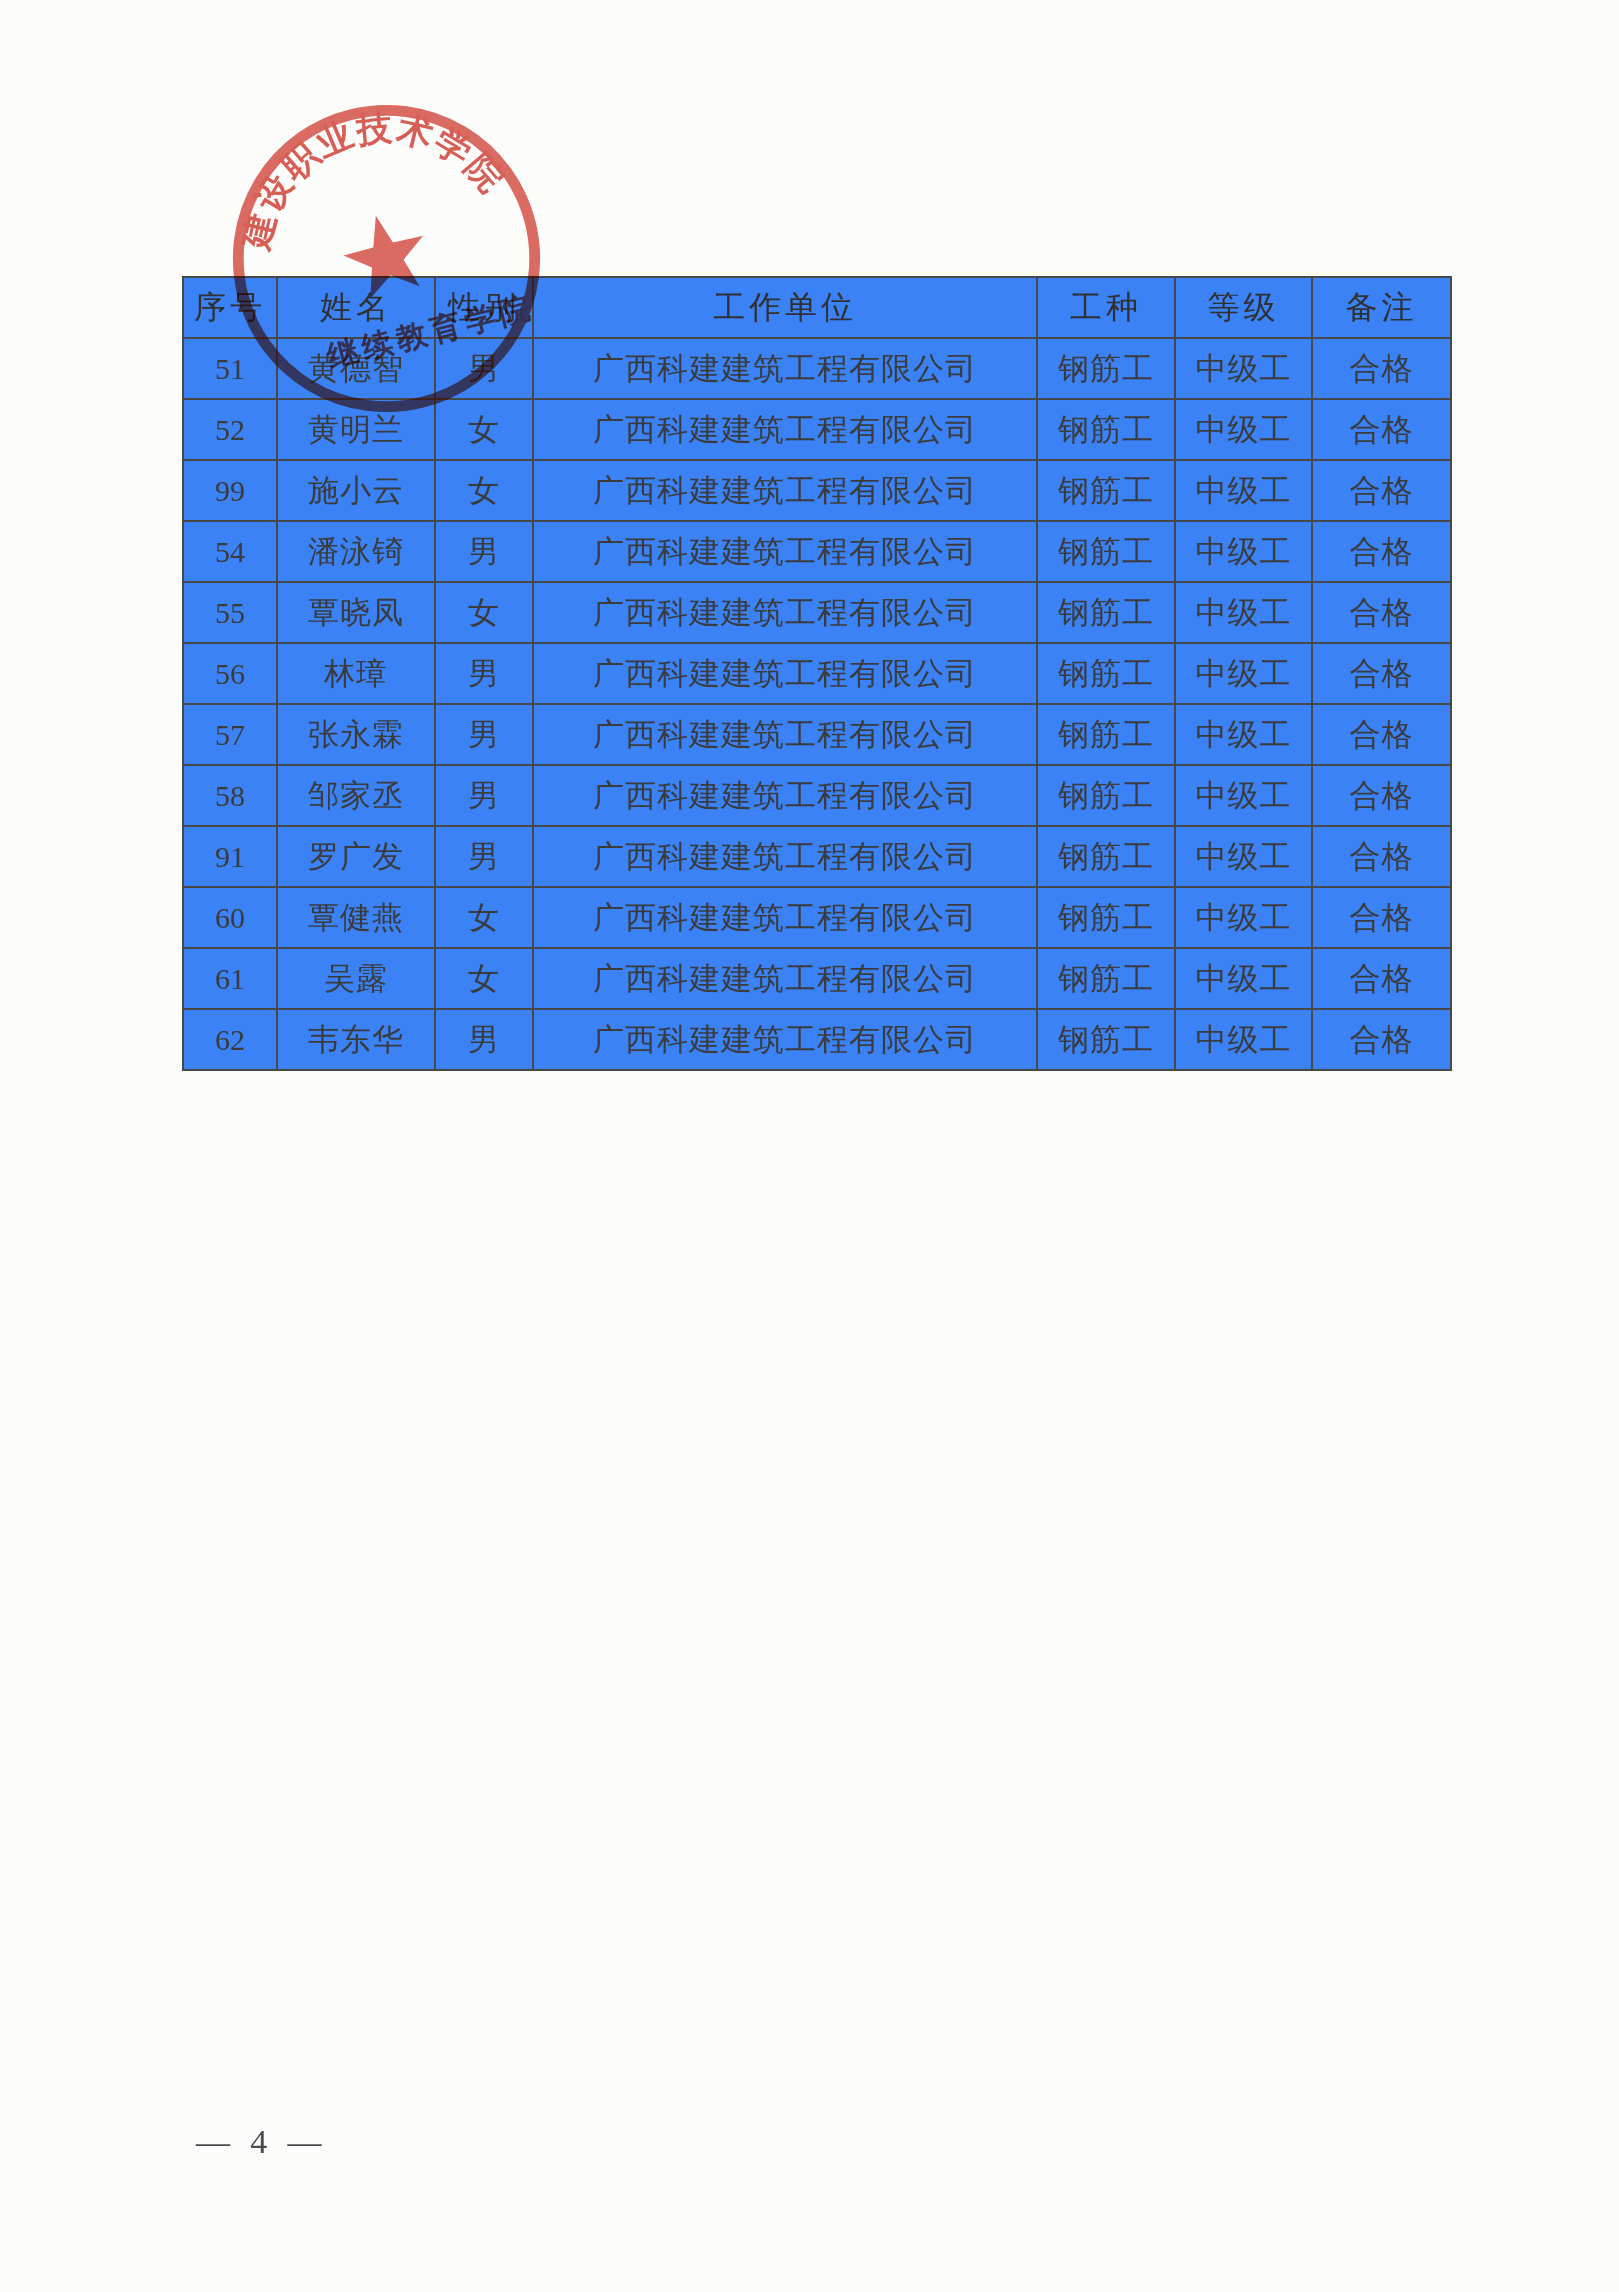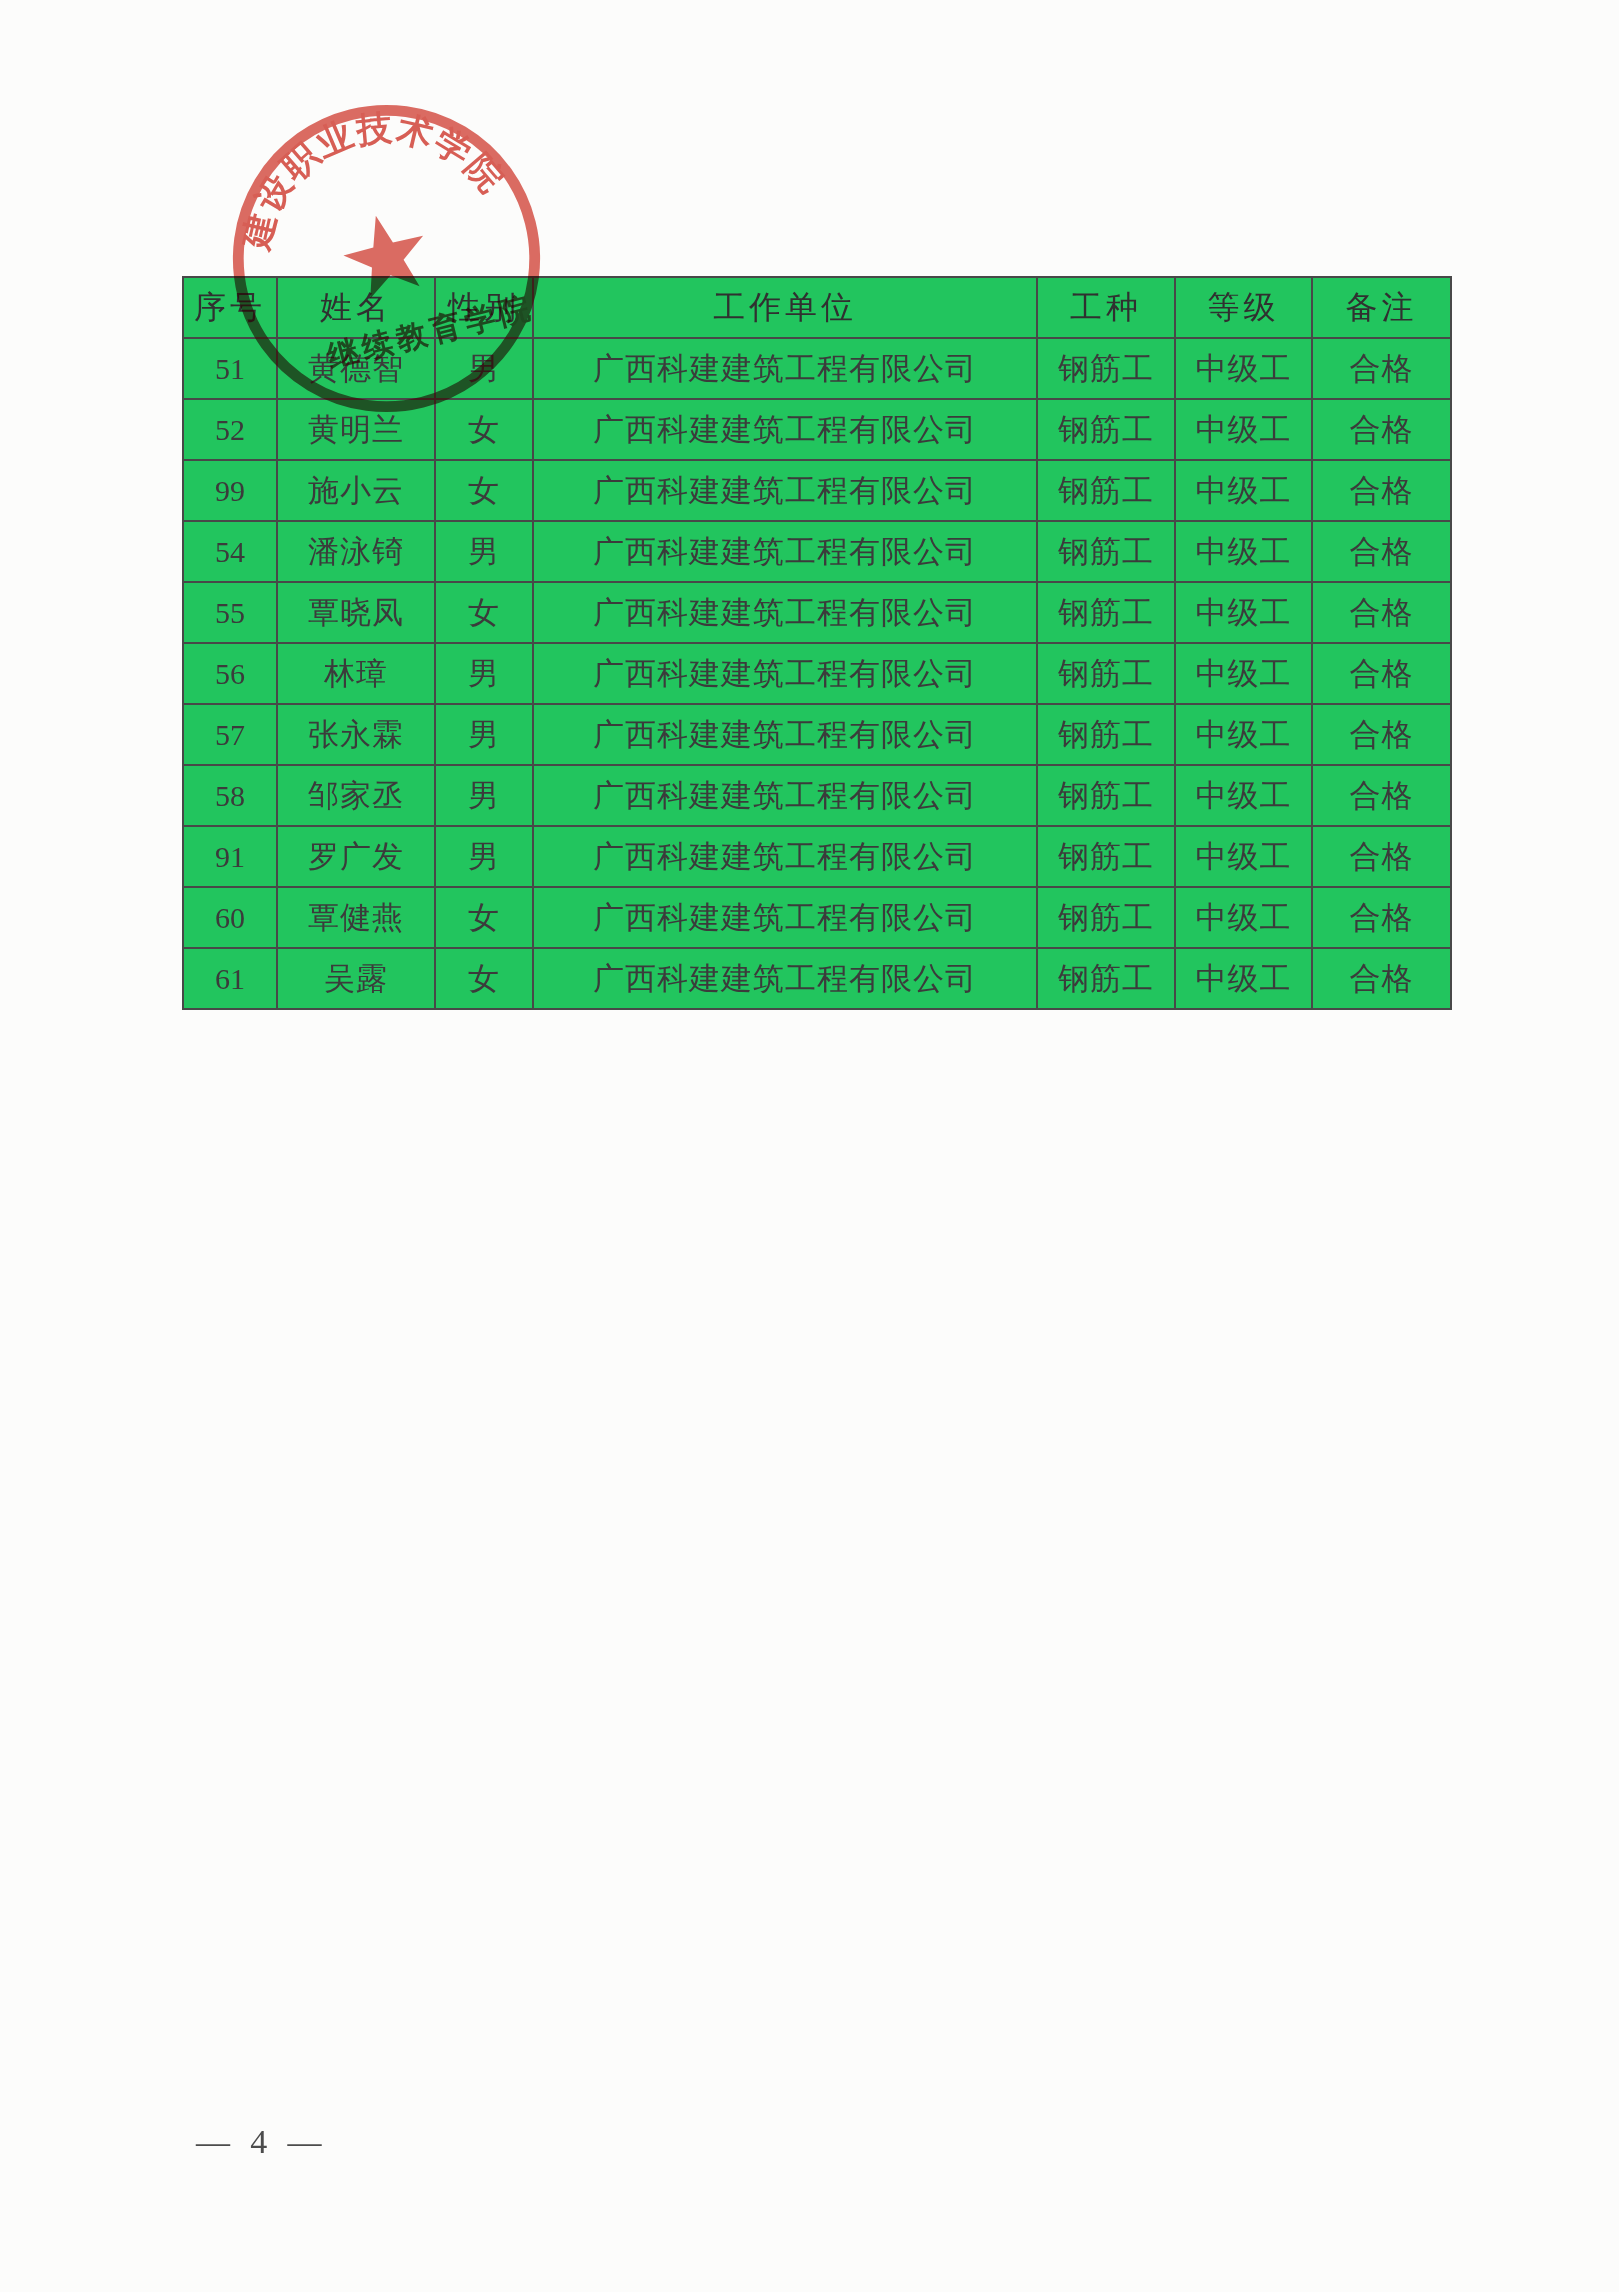--- a/index.html
+++ b/index.html
@@ -17,21 +17,21 @@
   
   .table-wrap {
     position: absolute;
     left: 182px; top: 276px;
     width: 1268px;
   }
   table.roster {
     border-collapse: collapse;
     table-layout: fixed;
     width: 100%;
-    background: #22c55e;
+    background: #3b82f6;
   }
   table.roster th, table.roster td {
     border: 2px solid #484848;
     text-align: center;
     vertical-align: middle;
     color: #3b3b3b;
     font-weight: normal;
     overflow: hidden;
     white-space: nowrap;
   }
@@ -190,20 +190,29 @@
           </tr>
           <tr>
             <td class="num">61</td>
             <td>吴露</td>
             <td>女</td>
             <td>广西科建建筑工程有限公司</td>
             <td>钢筋工</td>
             <td>中级工</td>
             <td>合格</td>
           </tr>
+          <tr>
+            <td class="num">62</td>
+            <td>韦东华</td>
+            <td>男</td>
+            <td>广西科建建筑工程有限公司</td>
+            <td>钢筋工</td>
+            <td>中级工</td>
+            <td>合格</td>
+          </tr>
         </tbody>
     </table>
   </div>
 
   <svg class="stamp" viewBox="-188 -188 376 376" xmlns="http://www.w3.org/2000/svg">
     <g transform="rotate(-14)">
       <circle r="151" fill="none" stroke="#d5493e" stroke-width="11" opacity="0.92"></circle>
       <path id="sealArcPath" d="M -113.2 -41.2 A 120.5 120.5 0 0 1 113.2 -41.2" fill="none"></path>
       <text font-size="36" fill="#d5493e" letter-spacing="2">
         <textPath href="#sealArcPath" startOffset="50%" text-anchor="middle">建设职业技术学院</textPath>

